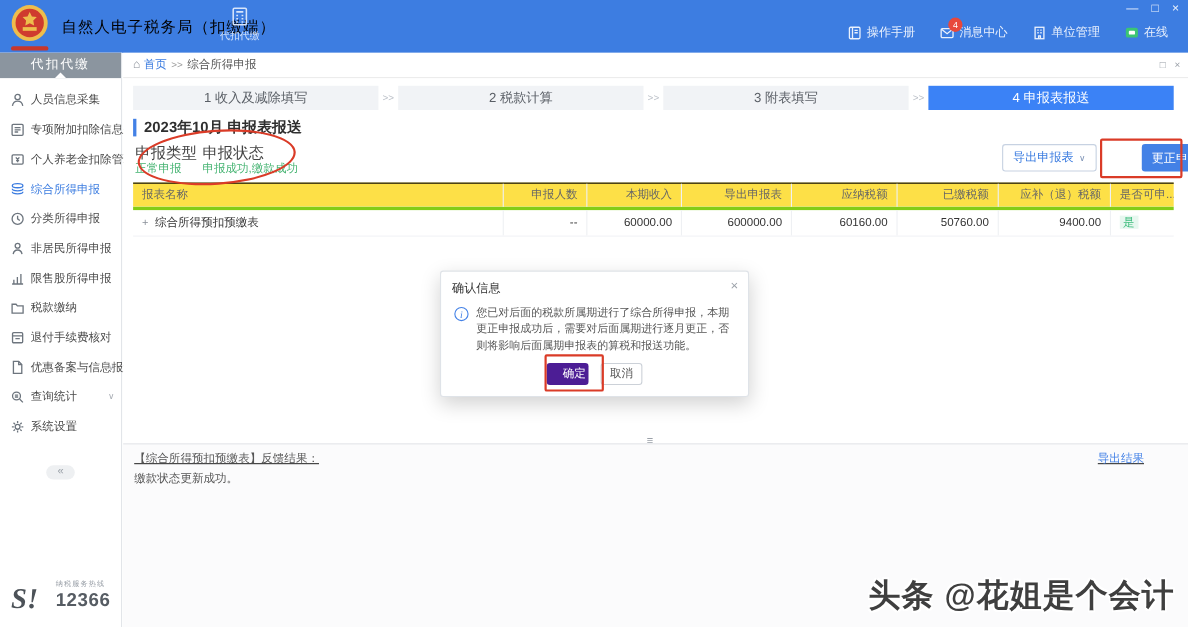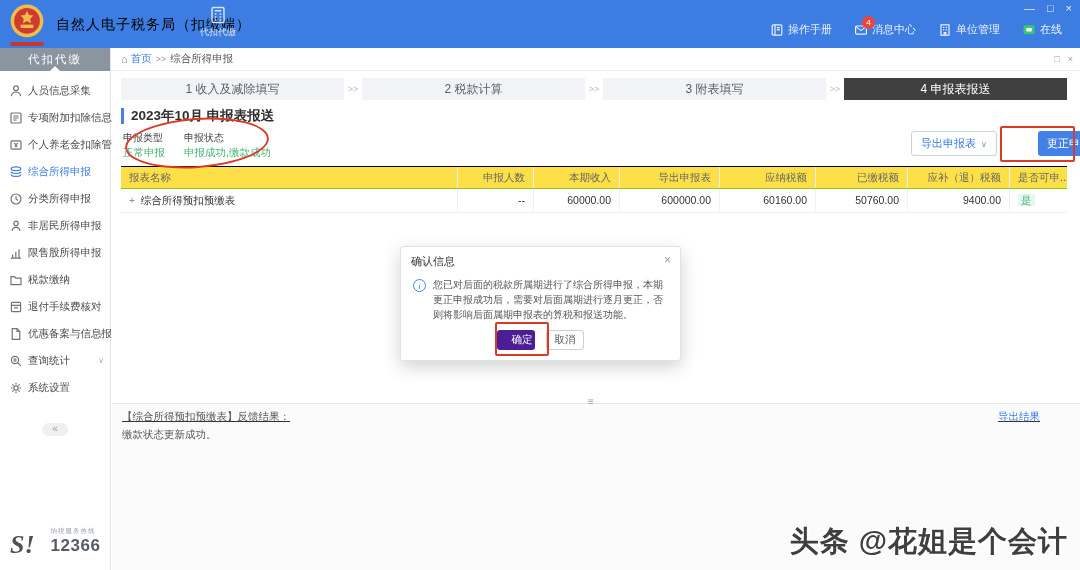--- a/index.html
+++ b/index.html
@@ -40,35 +40,35 @@
   
   .main { position:absolute; left:112px; top:48px; width:968px; height:522px; background:#fff; }
   .crumbbar { position:absolute; left:0; top:0; right:0; height:23px; border-bottom:1px solid #ececec; display:flex; align-items:center; padding-left:9px; font-size:10.5px; color:#666; }
   .crumb-home-icon { color:#8a9099; font-size:11px; margin-right:3px; }
   .crumb-link { color:#3b7ce0; cursor:pointer; }
   .crumb-sep { margin:0 4px; color:#999; font-size:9px; }
   .crumb-current { color:#555; }
   .crumb-winicons { position:absolute; right:7px; top:0; display:flex; gap:8px; color:#9aa0a8; font-size:9px; line-height:23px; }
   .steps { position:absolute; left:9px; top:30px; right:13px; display:flex; align-items:center; }
   .step { flex:1; height:22px; background:#f1f3f6; color:#5a5f66; font-size:12px; text-align:center; line-height:22px; cursor:pointer; }
-  .step.active { background:#404040; color:#fff; }
+  .step.active { background:#3b82f6; color:#fff; }
   .step-sep { width:18px; text-align:center; color:#b9bec6; font-size:9px; flex:none; }
   .period-title { position:absolute; left:9px; top:60px; font-size:13.5px; font-weight:bold; color:#2f2f2f; border-left:3px solid #4381e6; padding-left:7px; line-height:16px; }
-  .decl-label { position:absolute; top:83px; font-size:10px; color:#444; }
+  .decl-label { position:absolute; top:83px; font-size:14px; color:#444; }
   .decl-value { position:absolute; top:98px; font-size:10.5px; color:#44b371; }
   .lbl-type { left:11px; } .val-type { left:11px; }
   .lbl-status { left:72px; } .val-status { left:72px; }
   .btn-export { position:absolute; left:799px; top:83px; height:25px; padding:0 9px; background:#fff; border:1px solid #c7d2e2; border-radius:3px; color:#3b7ce0; font-size:11px; line-height:23px; cursor:pointer; }
   .btn-export .caret { font-size:8px; color:#7f94b7; margin-left:5px; }
   .btn-correct { position:absolute; left:896px; top:83px; height:25px; width:62px; background:#4381e6; border:none; border-radius:3px; color:#fff; font-size:11px; cursor:pointer;margin-left:30px; }
   
   .rpt-table { position:absolute; left:9px; top:118px; right:13px; border-bottom:1px solid #eef0f3; }
   .tr { display:flex; }
   .tr.head { background:#fde047; border-top:1px solid #000000; }
-  .tr.body { background:#fff; border-top:1px solid #84cc16; cursor:pointer; }
+  .tr.body { background:#fff; border-top:3px solid #84cc16; cursor:pointer; }
   .td { font-size:10.5px; padding:0 8px; height:21px; line-height:21px; border-left:1px solid #eef0f3; overflow:hidden; white-space:nowrap; }
   .tr .td:first-child { border-left:none; flex:1; text-align:left; }
   .td.num { text-align:right; }
   .tr.head .td { color:#666; }
   .tr.body .td { color:#333; height:23px; line-height:23px; }
   .c1{width:76px;} .c2{width:86px;} .c3{width:100px;} .c4{width:96px;} .c5{width:92px;} .c6{width:102px;} .c7{width:58px; text-align:left;}
   .expander { color:#8a9099; margin-right:6px; font-size:10px; }
   .yes-badge { color:#3dbd7d; background:#e7f7ef; padding:0 3px; }
   
   .modal { position:absolute; left:400px; top:246px; width:281px; height:115px; background:#fff; border:1px solid #dfe3e8; border-radius:3px; box-shadow:0 6px 18px rgba(0,0,0,.18); z-index:5; }

